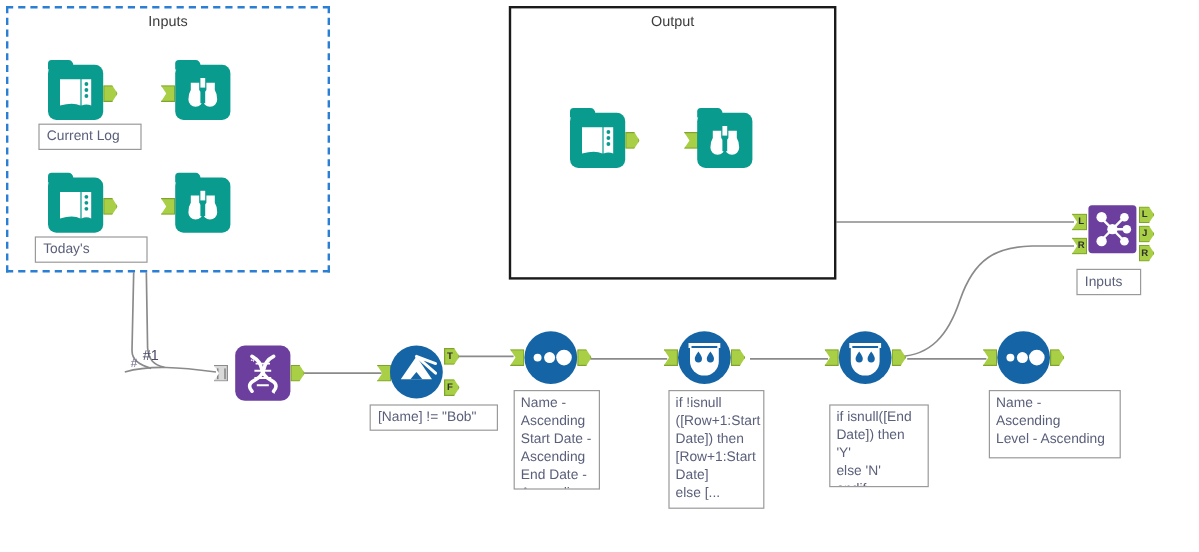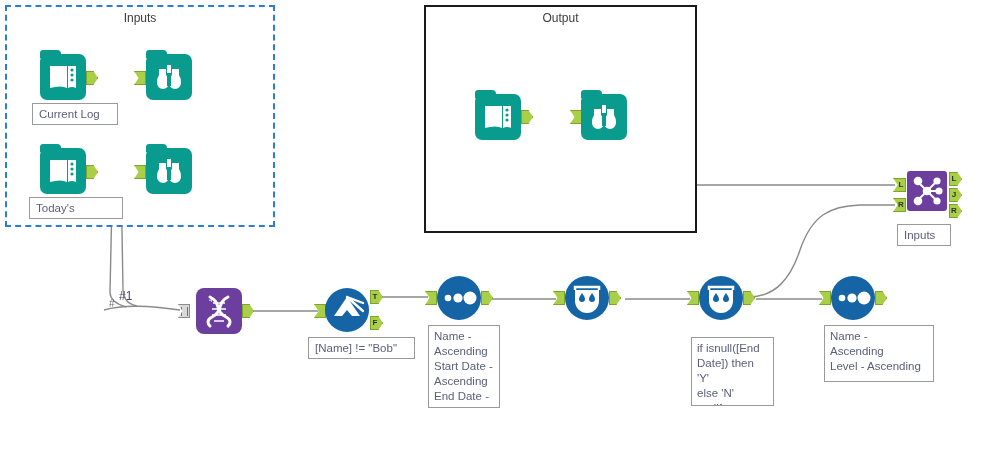--- a/index.html
+++ b/index.html
@@ -356,20 +356,26 @@
     <div class="tool-blue-circle">
       <svg width="44" height="44" viewBox="0 0 44 44" aria-hidden="true">
         <path d="M10 14 h24 v11 a12 12 0 0 1 -24 0 z" fill="#ffffff"></path>
         <path d="M10 14 v-3 h24 v3" stroke="#ffffff" stroke-width="2.5" fill="none"></path>
         <path d="M17 17 q-3 4 -3 6 a3 3 0 0 0 6 0 q0 -2 -3 -6 z" fill="#1564a5"></path>
         <path d="M27 17 q-3 4 -3 6 a3 3 0 0 0 6 0 q0 -2 -3 -6 z" fill="#1564a5"></path>
       </svg>
     </div>
   </div>
   <div class="port out" style="left:609px; top:291px;"></div>
+  <div class="annot" style="left:557px; top:325px; width:80px; height:99px;">if !isnull
+([Row+1:Start
+Date]) then
+[Row+1:Start
+Date]
+else [...</div>
 
   <div class="port in" style="left:687px; top:291px;"></div>
   <div class="tool" style="left:699px; top:276px;">
     <div class="tool-blue-circle">
       <svg width="44" height="44" viewBox="0 0 44 44" aria-hidden="true">
         <path d="M10 14 h24 v11 a12 12 0 0 1 -24 0 z" fill="#ffffff"></path>
         <path d="M10 14 v-3 h24 v3" stroke="#ffffff" stroke-width="2.5" fill="none"></path>
         <path d="M17 17 q-3 4 -3 6 a3 3 0 0 0 6 0 q0 -2 -3 -6 z" fill="#1564a5"></path>
         <path d="M27 17 q-3 4 -3 6 a3 3 0 0 0 6 0 q0 -2 -3 -6 z" fill="#1564a5"></path>
       </svg>

